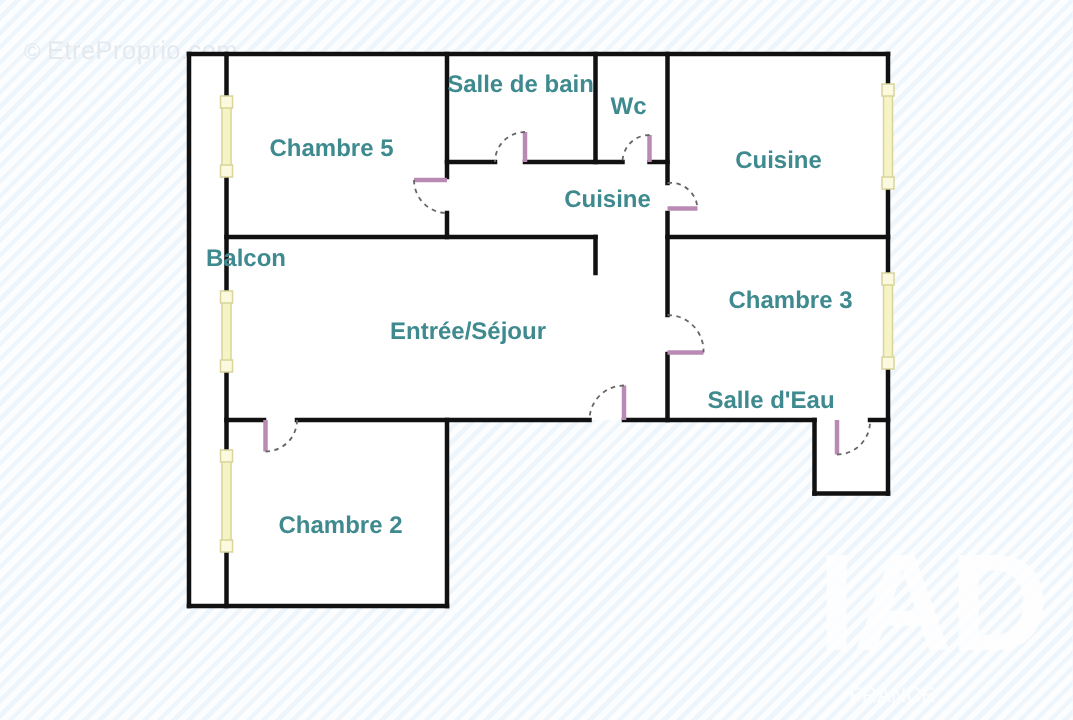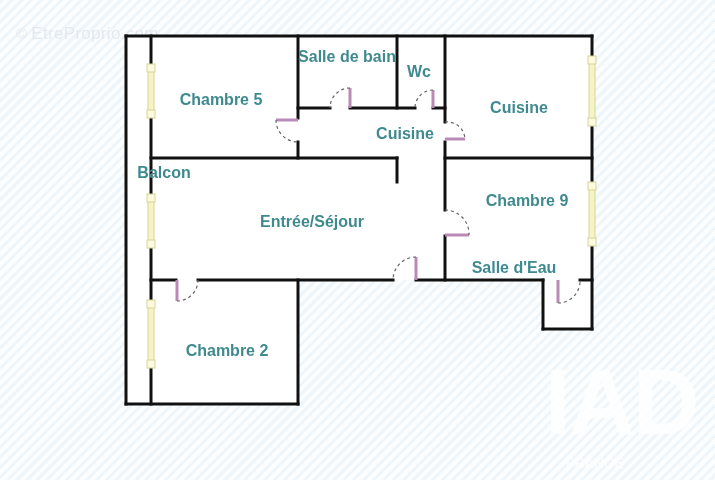--- a/index.html
+++ b/index.html
@@ -155,18 +155,18 @@
   </g>
 </svg>
 
 <div class="label" style="left:221px; top:100px;">Chambre 5</div>
 <div class="label" style="left:347px; top:57px;">Salle de bain</div>
 <div class="label" style="left:419px; top:72px;">Wc</div>
 <div class="label" style="left:519px; top:108px;">Cuisine</div>
 <div class="label" style="left:405px; top:134px;">Cuisine</div>
 <div class="label" style="left:152px; top:173px;padding-left:24px;">Balcon</div>
 <div class="label" style="left:312px; top:222px;text-align:center;">Entrée/Séjour</div>
-<div class="label" style="left:527px; top:201px;">Chambre 9</div>
+<div class="label" style="left:527px; top:201px;">Chambre 3</div>
 <div class="label" style="left:514px; top:268px;">Salle d'Eau</div>
 <div class="label" style="left:227px; top:351px;">Chambre 2</div>
 
 <div class="brand">IAD</div>
 <div class="brand-sub">FRANCE</div>
 
 </body></html>

